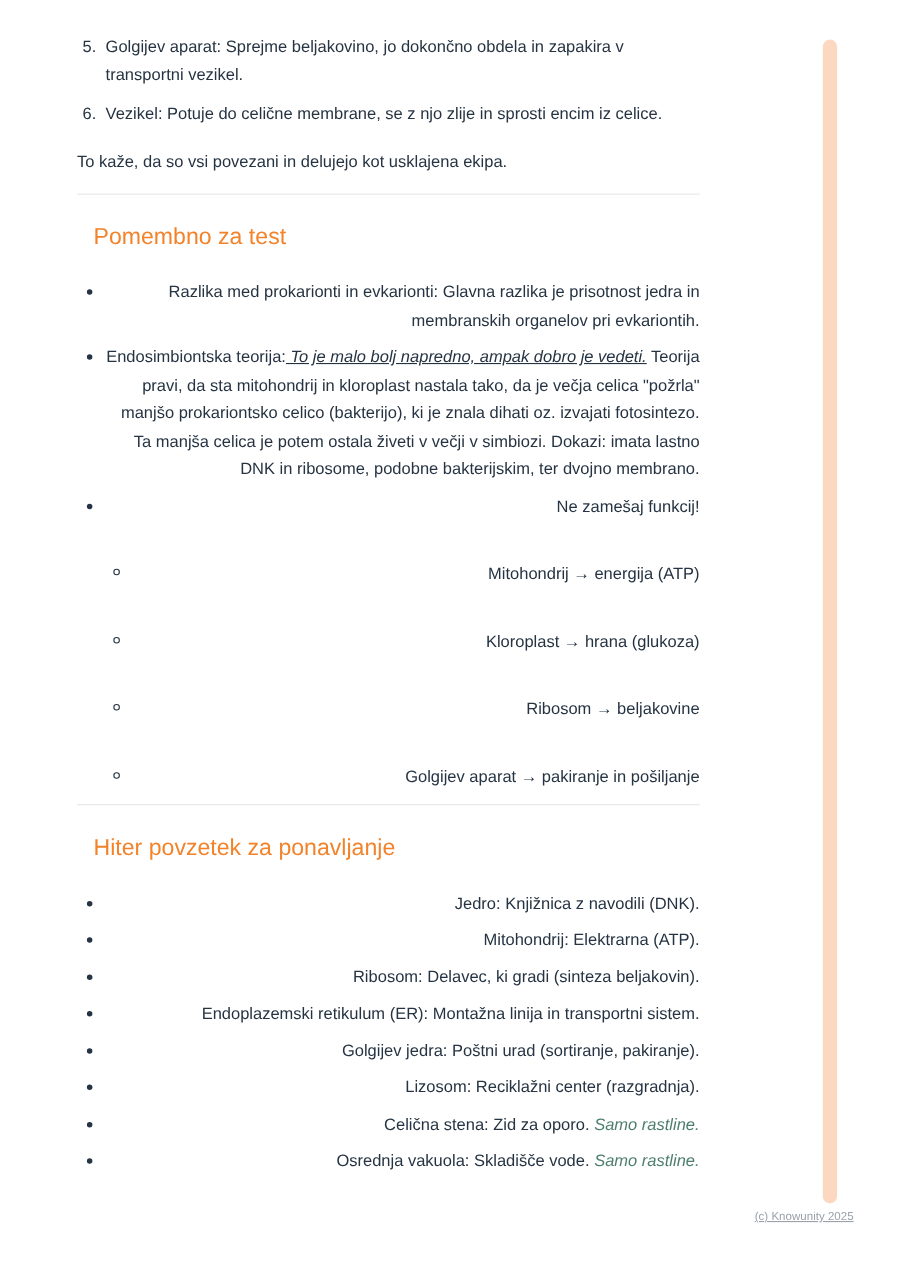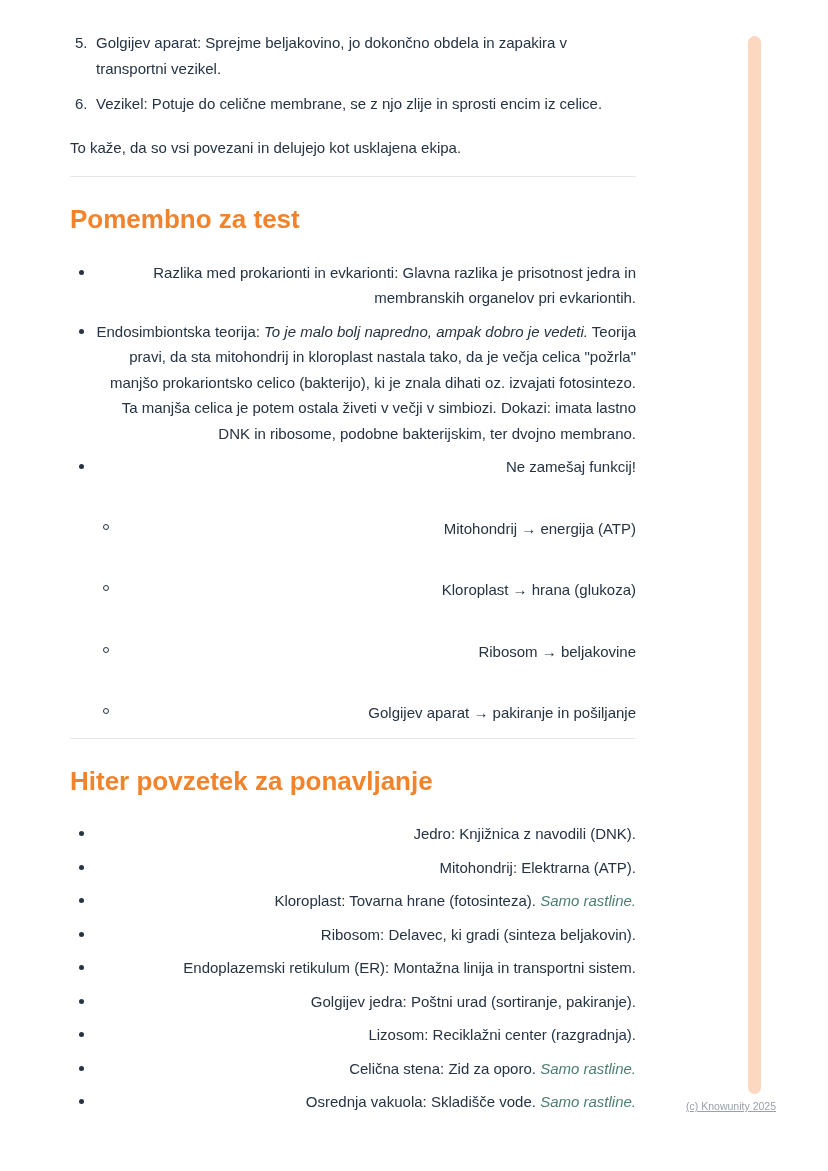--- a/index.html
+++ b/index.html
@@ -30,26 +30,27 @@
     top: 30px;
     width: 566px;
   }
   .numlist { list-style: none; }
   .numlist > li { position: relative; padding-left: 26px; margin-bottom: 10px; }
   .numlist .num { position: absolute; left: 5px; top: 0; }
   .closing { margin-top: 18px; }
   .divider { border: none; border-top: 1px solid #E7E7E9; margin-top: 16px; }
   .divider.second { margin-top: 12px; }
   .section-title {
-    font-size: 26px;
+    font-size: 21px;
     line-height: 1.25;
-    font-weight: 700;
+    font-weight: 400;
     color: #F2832B;
     margin-top: 26px;
     margin-bottom: 24px;
+    margin-left: 15px;
   }
   .bullets { list-style: none; text-align: right; }
   .bullets > li { position: relative; padding-left: 26px; margin-bottom: 8px; }
   .bullets > li::before {
     content: "";
     position: absolute;
     left: 9px; top: 10px;
     width: 5px; height: 5px;
     border-radius: 50%;
     background: #253342;
@@ -59,21 +60,21 @@
   .sublist > li::before {
     content: "";
     position: absolute;
     left: 7px; top: 8px;
     width: 4px; height: 4px;
     border: 1.5px solid #253342;
     border-radius: 50%;
     background: transparent;
   }
   .b { font-weight: 400; }
-  .i { font-style: italic; }
+  .i { font-style: italic; text-decoration: underline; }
   .im { font-style: italic; color: #4E7F6E; }
   .footer {
     position: absolute;
     top: 1100px;
     right: 52px;
     font-size: 10.5px;
     line-height: 1.3;
     color: #9AA1A9;
     text-decoration: underline;
   }
@@ -135,23 +136,20 @@
     <h2 class="section-title">Hiter povzetek za ponavljanje</h2>
 
     <ul class="bullets">
       <li>
         <span class="b">Jedro</span><span>: Knjižnica z navodili (DNK).</span>
       </li>
       <li>
         <span class="b">Mitohondrij</span><span>: Elektrarna (ATP).</span>
       </li>
       <li>
-        <span class="b">Kloroplast</span><span>: Tovarna hrane (fotosinteza). </span><span class="im">Samo rastline.</span>
-      </li>
-      <li>
         <span class="b">Ribosom</span><span>: Delavec, ki gradi (sinteza beljakovin).</span>
       </li>
       <li>
         <span class="b">Endoplazemski retikulum (ER)</span><span>: Montažna linija in transportni sistem.</span>
       </li>
       <li>
         <span class="b">Golgijev jedra</span><span>: Poštni urad (sortiranje, pakiranje).</span>
       </li>
       <li>
         <span class="b">Lizosom</span><span>: Reciklažni center (razgradnja).</span>

